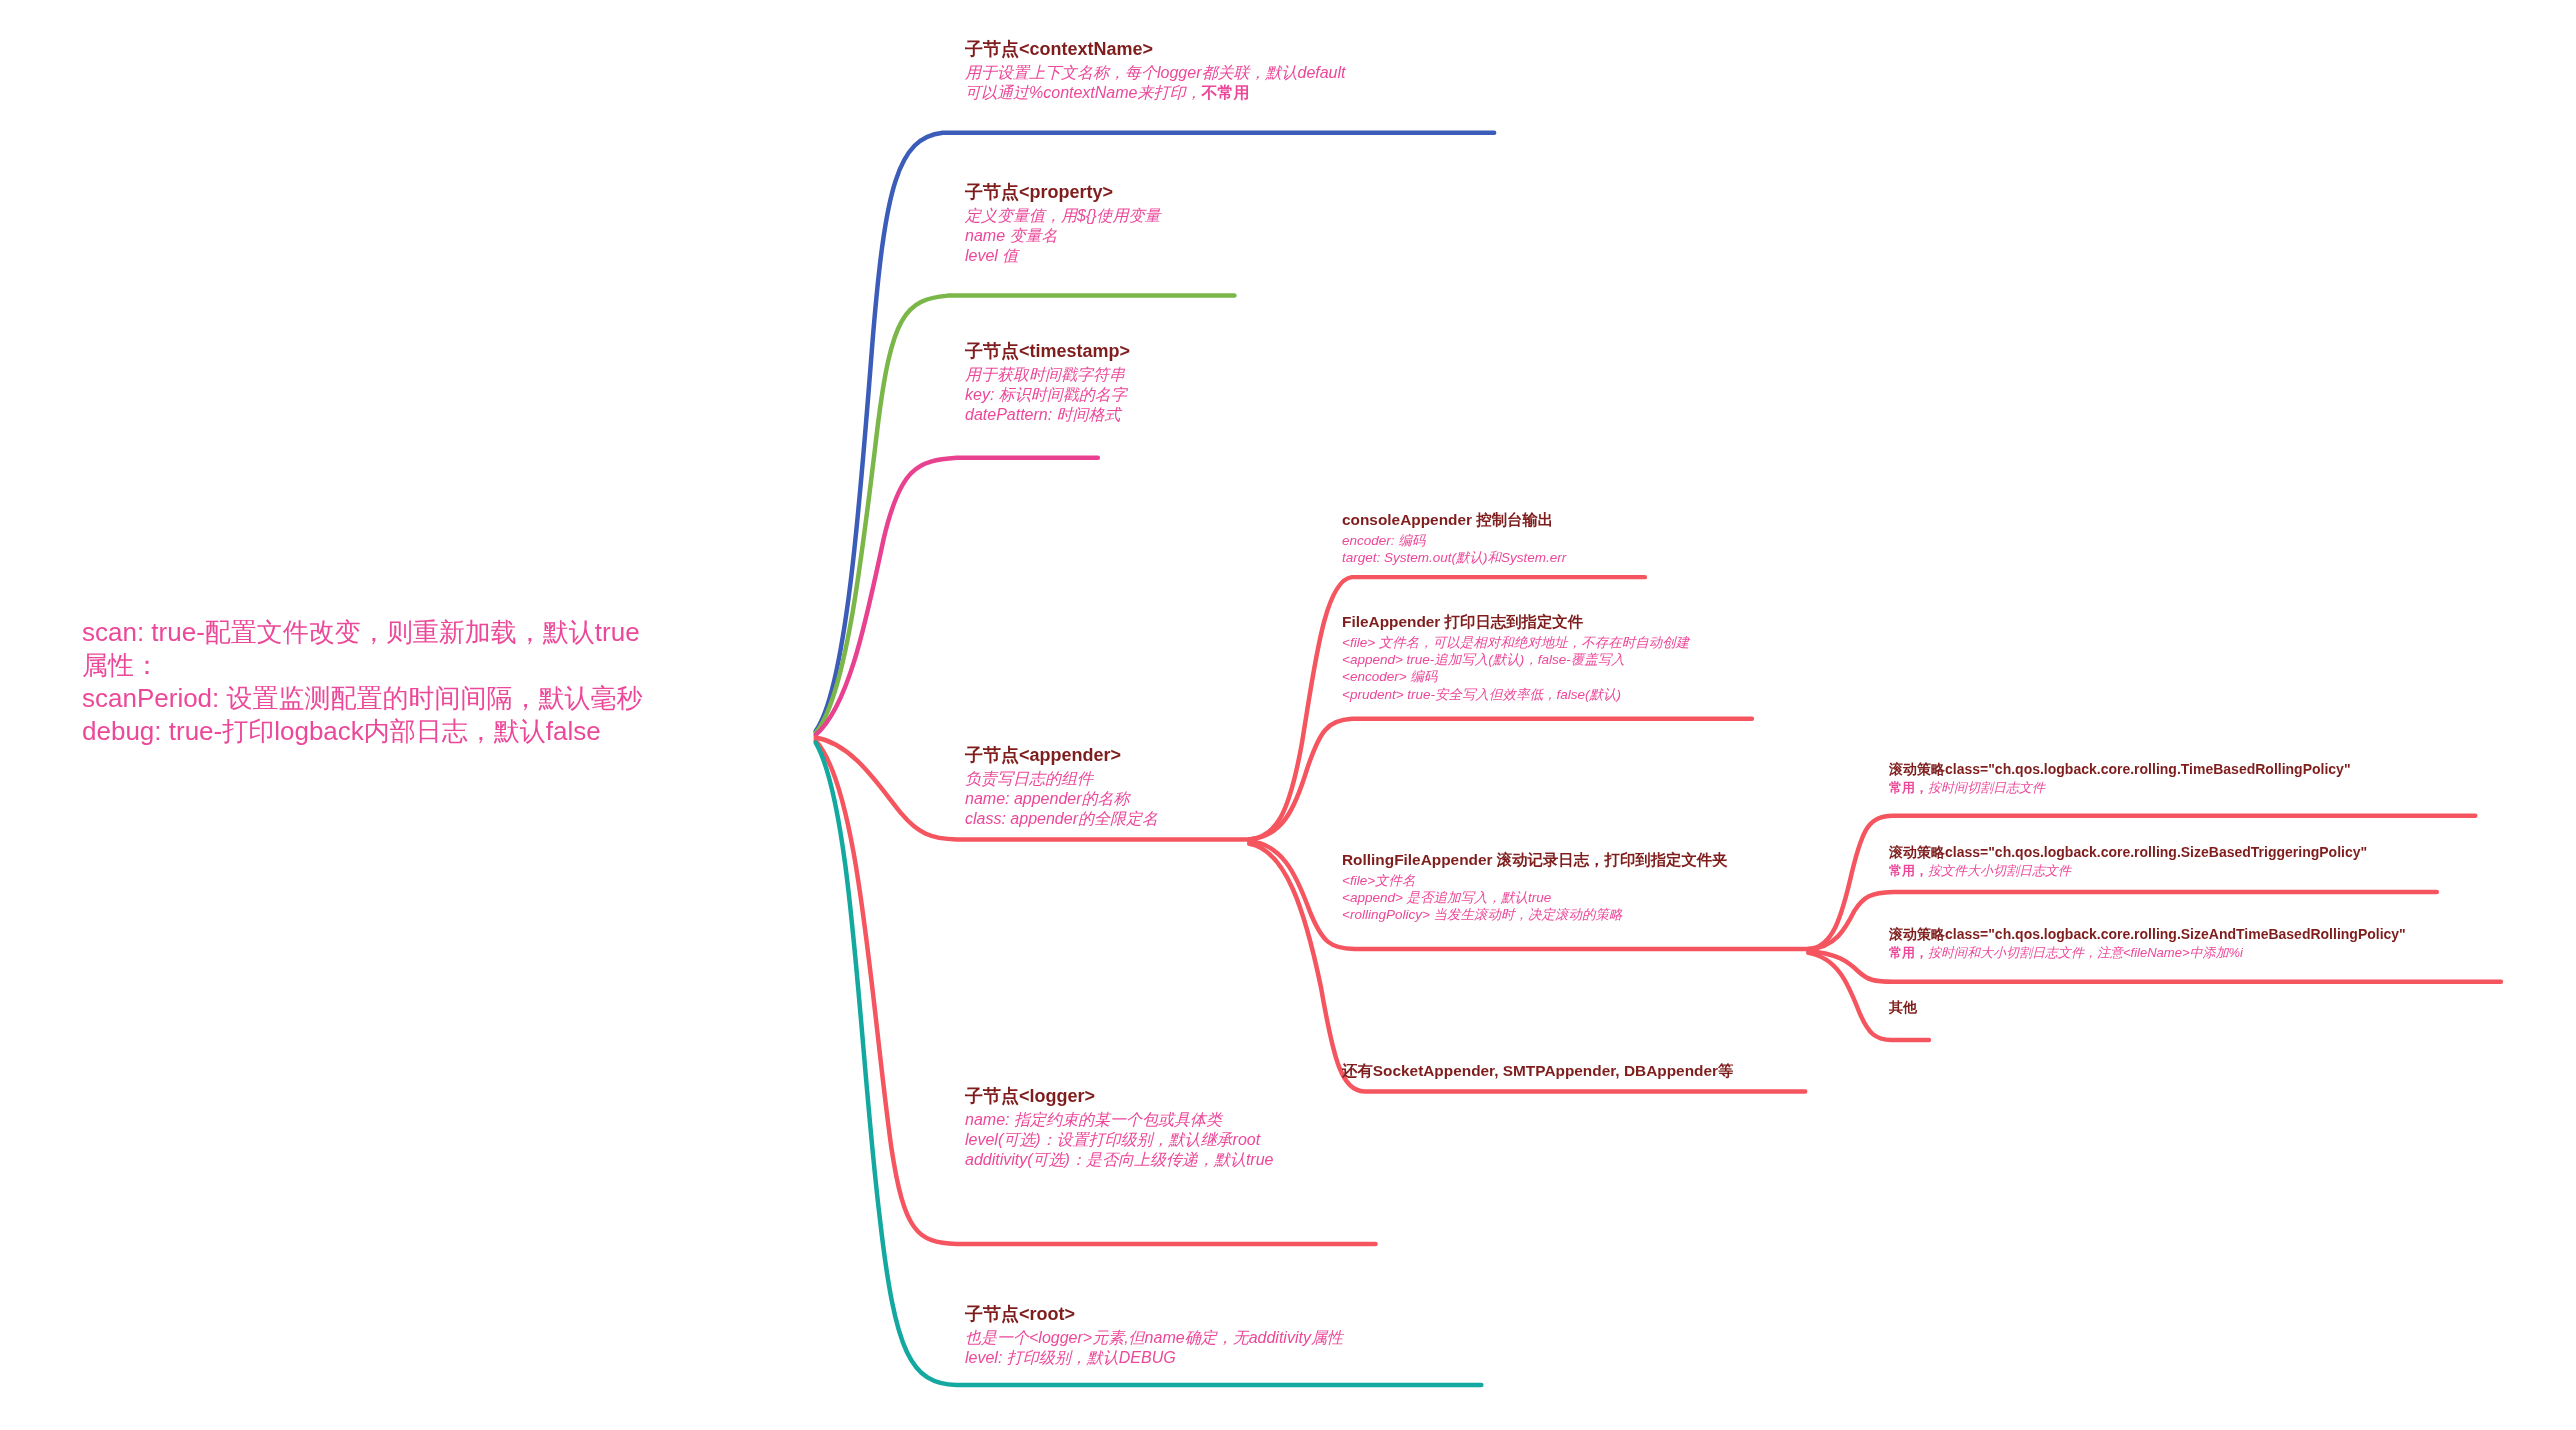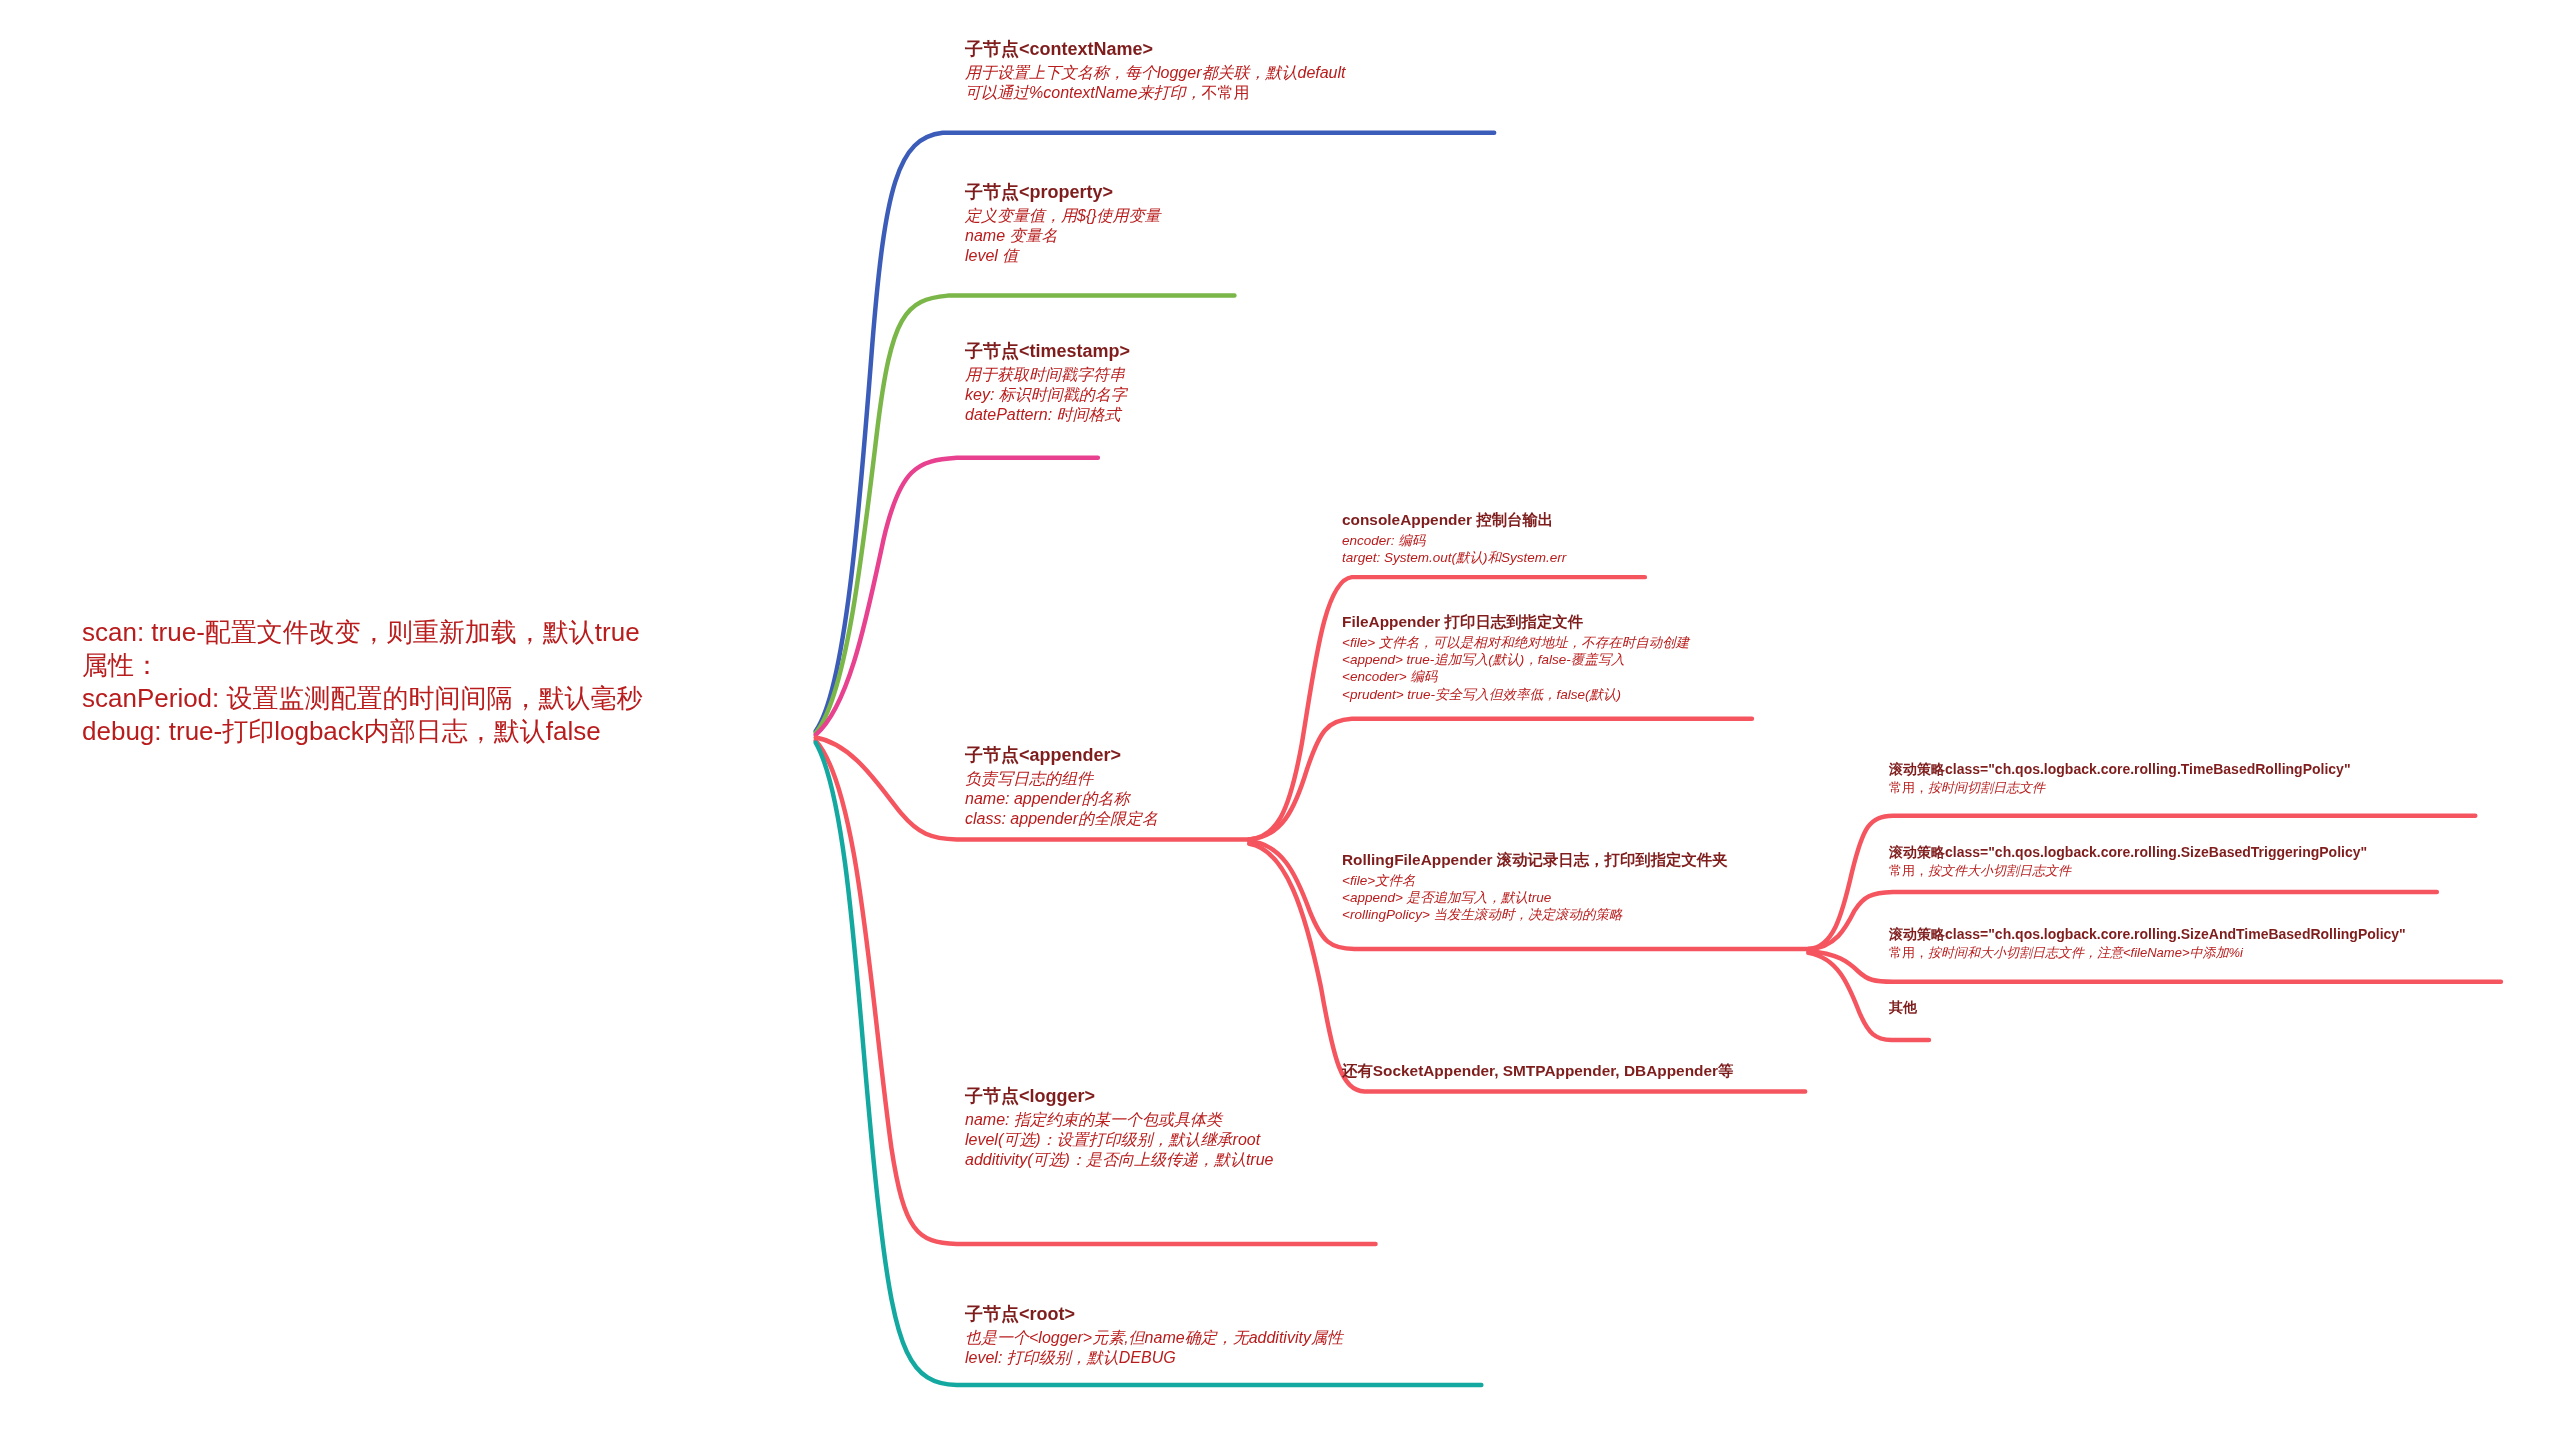--- a/index.html
+++ b/index.html
@@ -10,24 +10,24 @@
   }
   #edges{position:absolute;left:0;top:0;width:2576px;height:1430px;}
   .node{position:absolute;}
   .node .title{
     font-weight:bold;
     color:#7f1d1d;
     white-space:nowrap;
   }
   .node .line{
     font-style:italic;
-    color:#b91c1c;
+    color:#ec4899;
     white-space:nowrap;
   }
-  .node .bold-inline{font-weight:normal;font-style:normal;}
+  .node .bold-inline{font-weight:bold;font-style:normal;}
 
   
   #root-node{left:82px;top:616px;}
   #root-node .title{font-size:29.5px;letter-spacing:0.1px;}
   #root-node .line{font-style:normal;font-size:26px;line-height:33px;}
   #root-node .title{margin-bottom:5.1px;}
 
   
   .n1 .title{font-size:18px;line-height:24.4px;margin-bottom:1.9px;}
   .n1 .line{font-size:16px;line-height:20px;}

